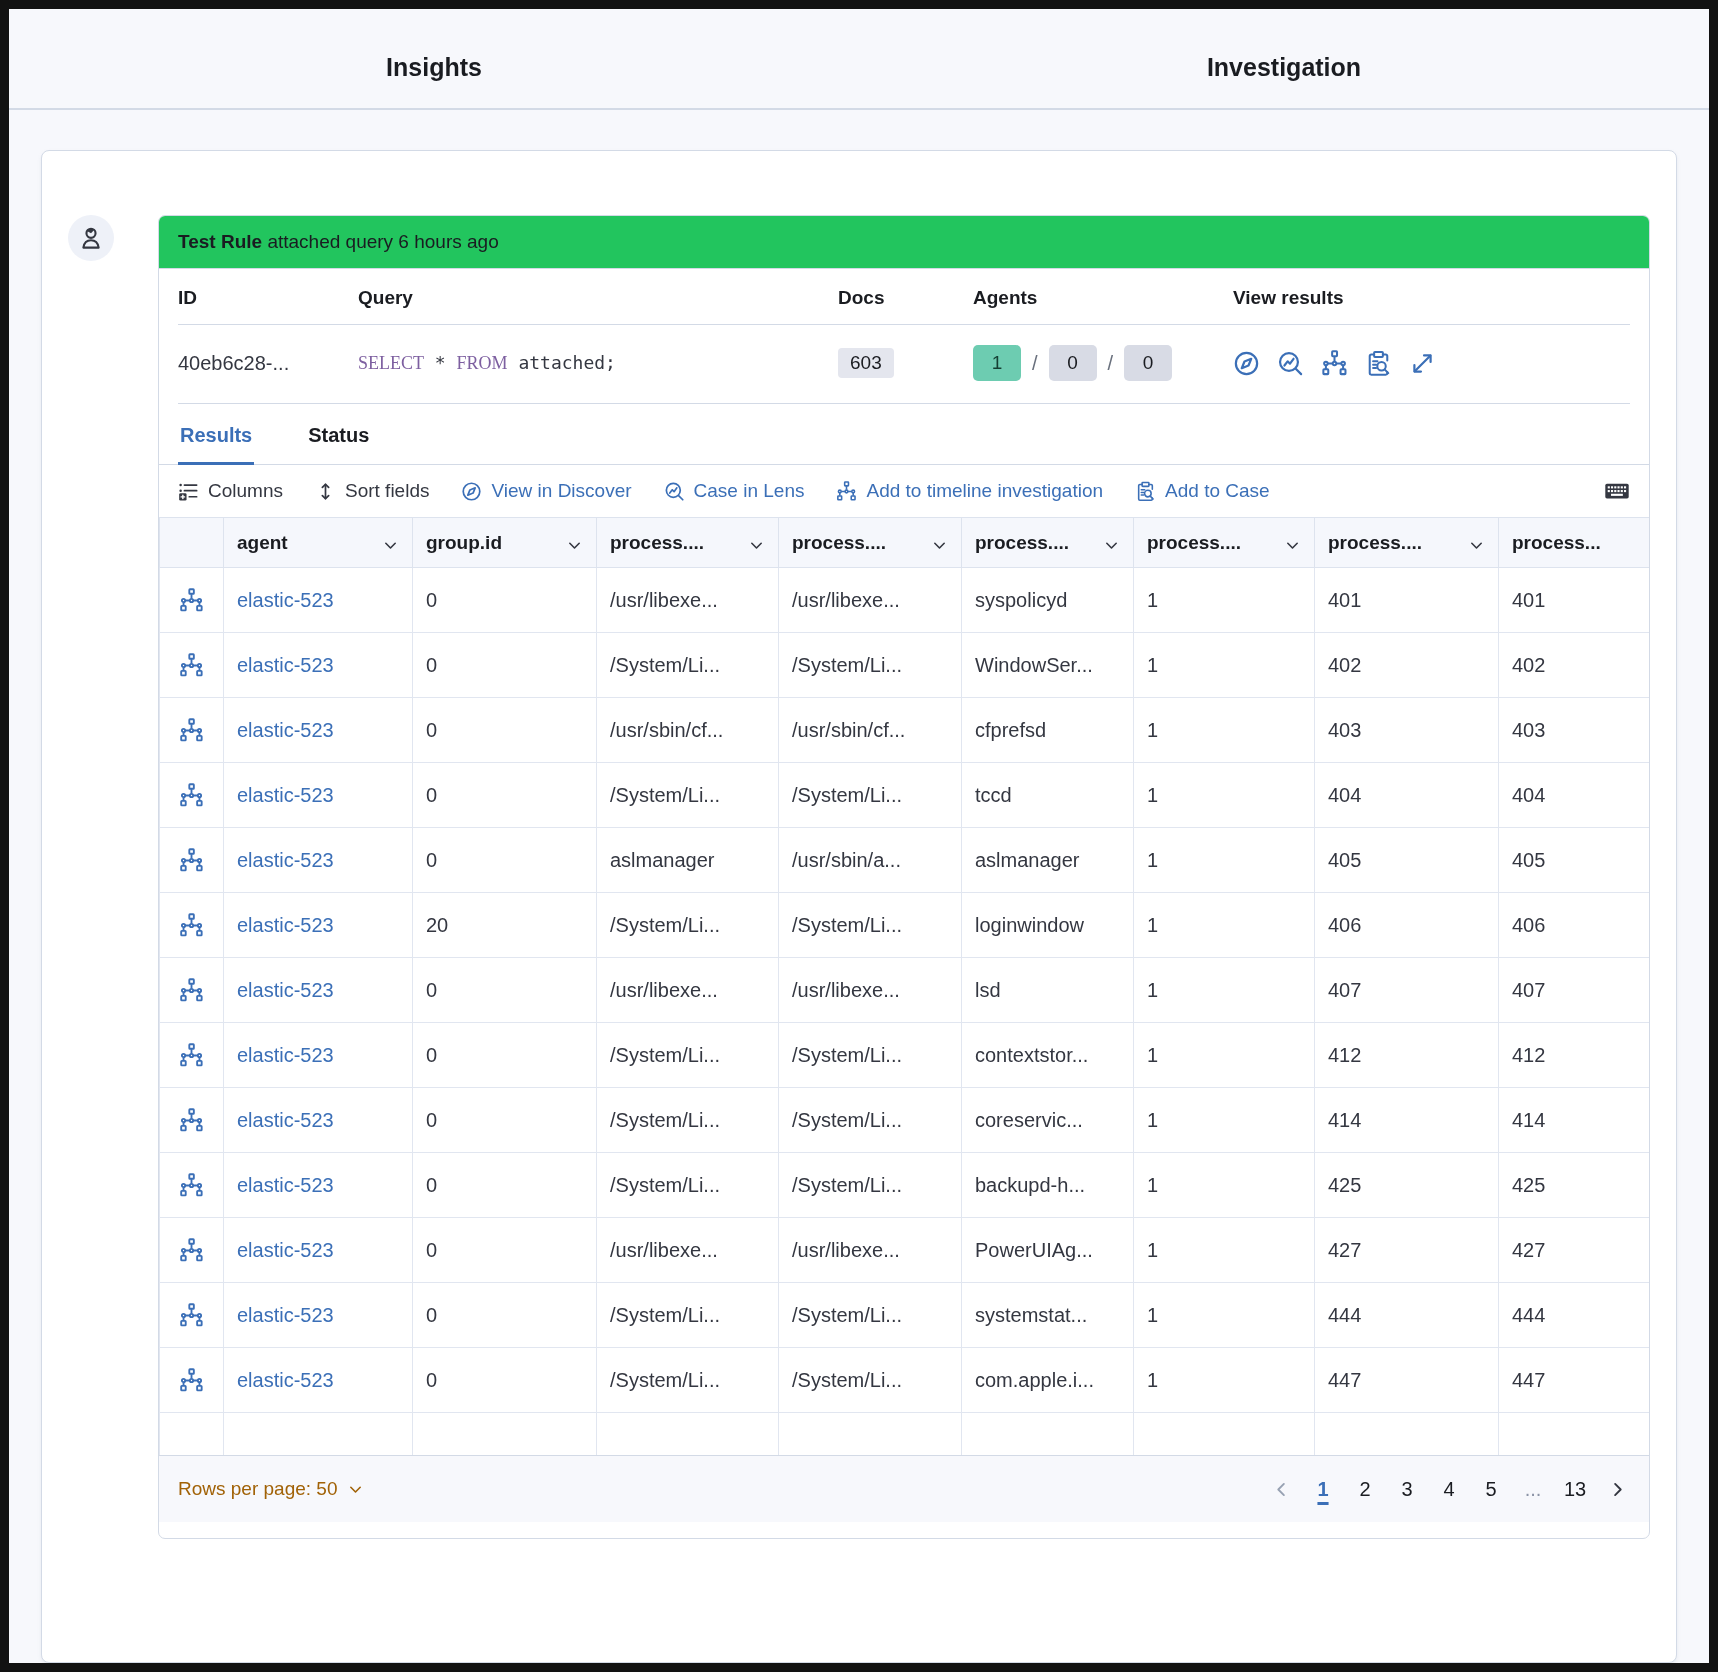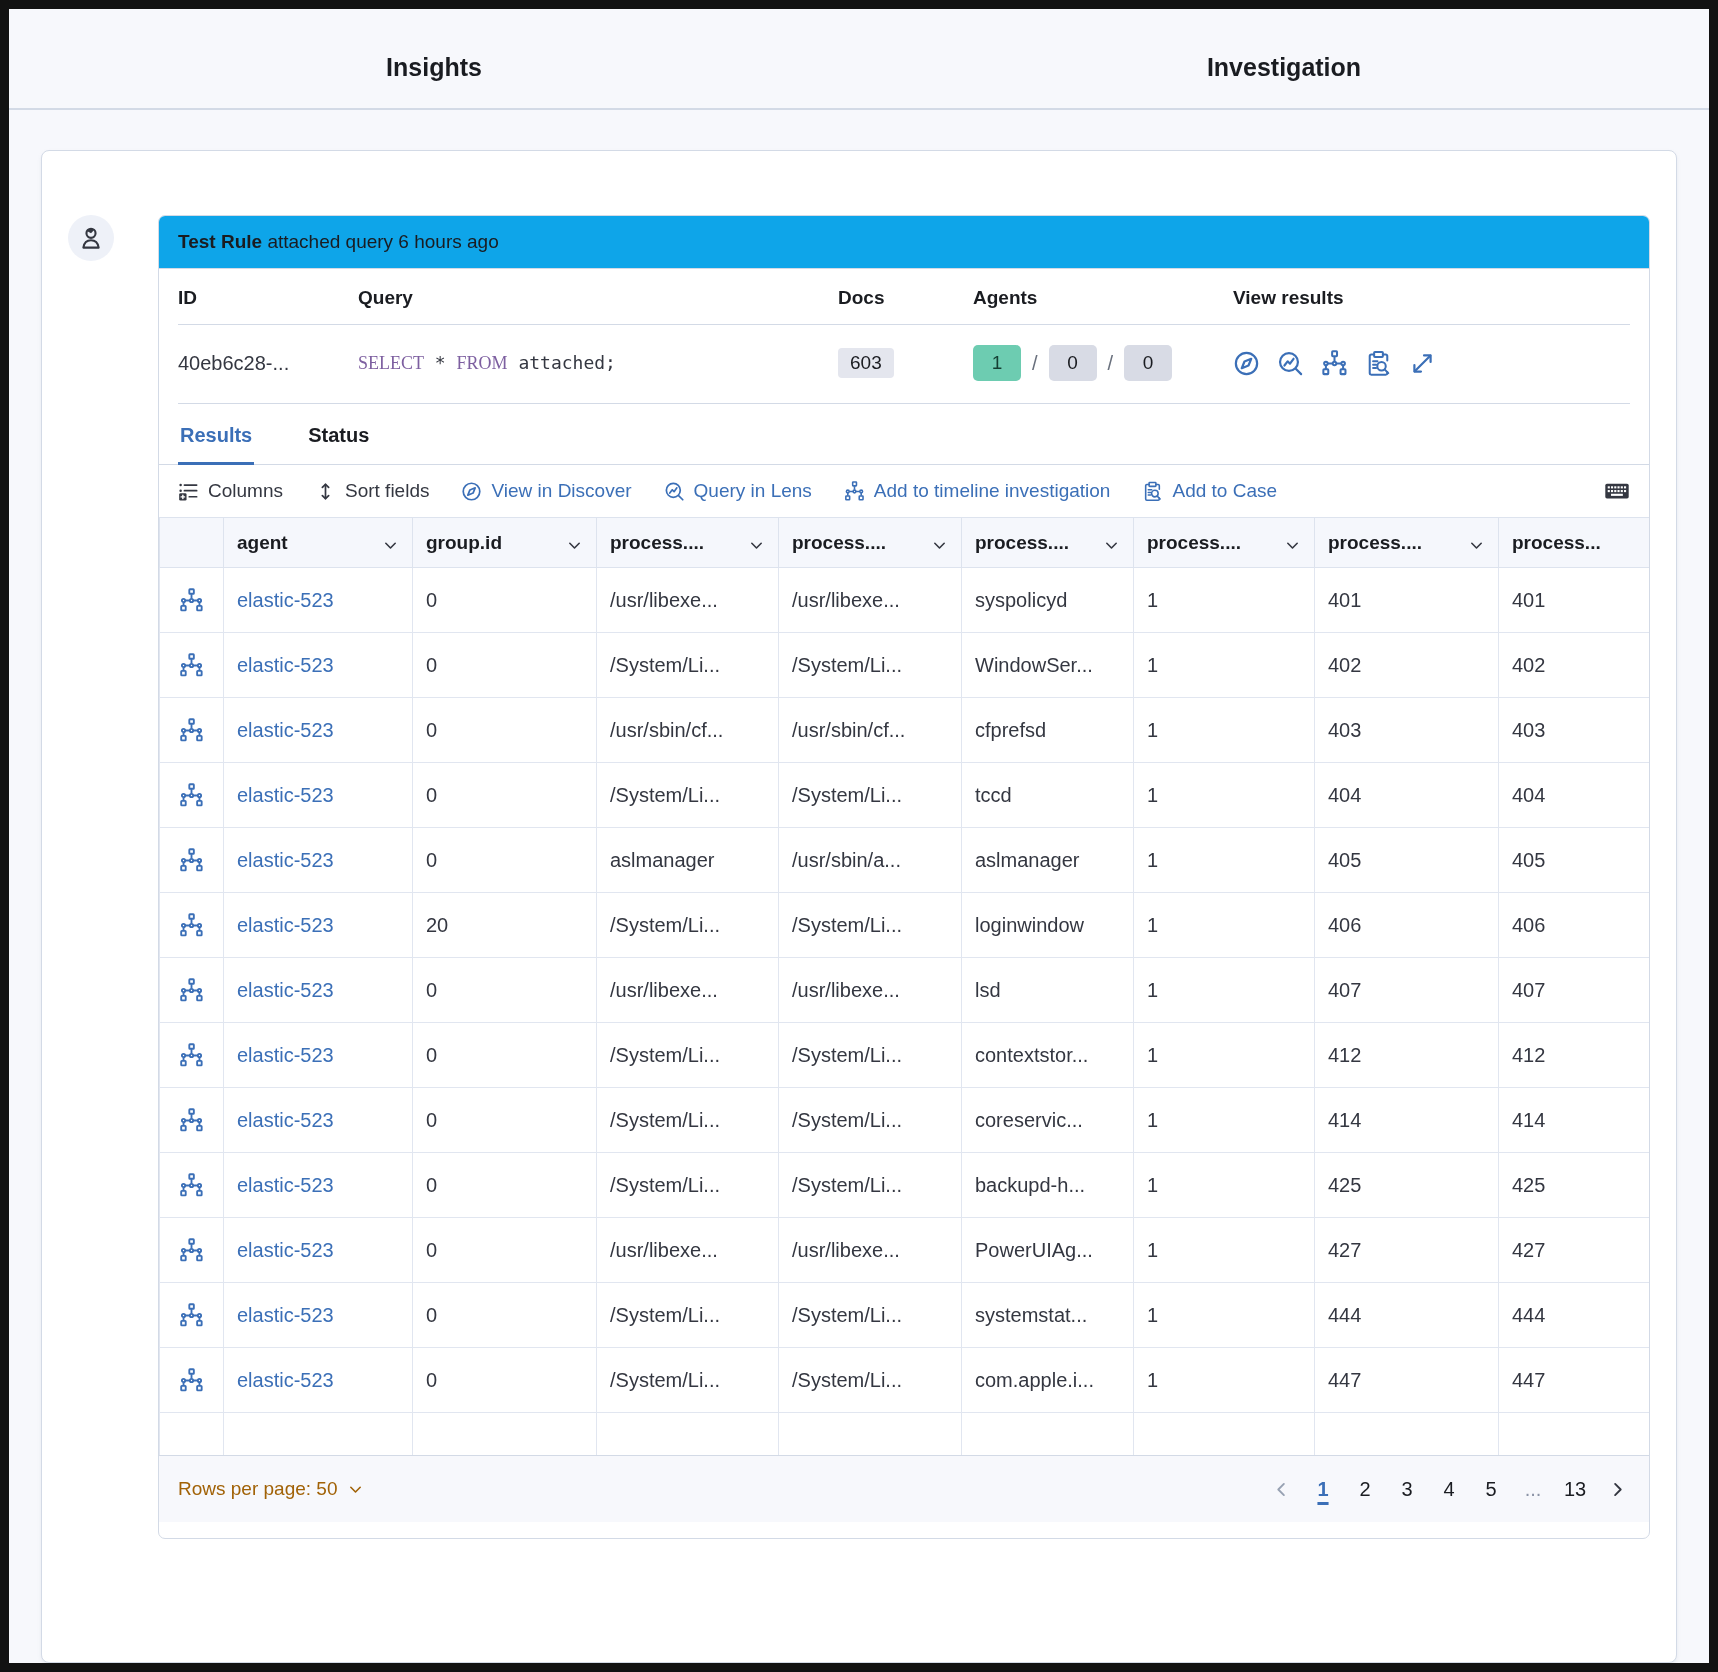--- a/index.html
+++ b/index.html
@@ -42,21 +42,21 @@
     background:#eef1f8; display:flex; align-items:center; justify-content:center;
     flex:none; color:#343741;
   }
   .avatar svg { width:26px; height:26px; }
 
   .panel {
     flex:1; margin-left:44px; min-width:0;
     border:1px solid #d3dae6; border-radius:7px; background:#fff; overflow:hidden;
   }
   .panel-header {
-    background:#0ea5e9; border-bottom:1px solid #d3dae6;
+    background:#22c55e; border-bottom:1px solid #d3dae6;
     padding:15px 19px; font-size:19px; color:#1a1c21;
   }
   .panel-header b { font-weight:700; }
 
   
   .meta { padding:0 19px; }
   .meta-head { display:flex; font-size:19px; font-weight:700; color:#1a1c21;
     padding:18px 0 15px; border-bottom:1px solid #d3dae6; }
   .meta-row { display:flex; align-items:center; padding:20px 0 22px; border-bottom:1px solid #d3dae6; }
   .m-id { width:180px; } .m-query { width:480px; } .m-docs { width:135px; }
@@ -295,21 +295,21 @@
           <div class="tool blue">
             <svg>
                 <use href="#i-compass"></use>
               </svg>
             <span>View in Discover</span>
           </div>
           <div class="tool blue">
             <svg>
                 <use href="#i-lens"></use>
               </svg>
-            <span>Query in Lens</span>
+            <span>Case in Lens</span>
           </div>
           <div class="tool blue">
             <svg>
                 <use href="#i-tree"></use>
               </svg>
             <span>Add to timeline investigation</span>
           </div>
           <div class="tool blue">
             <svg>
                 <use href="#i-case"></use>

